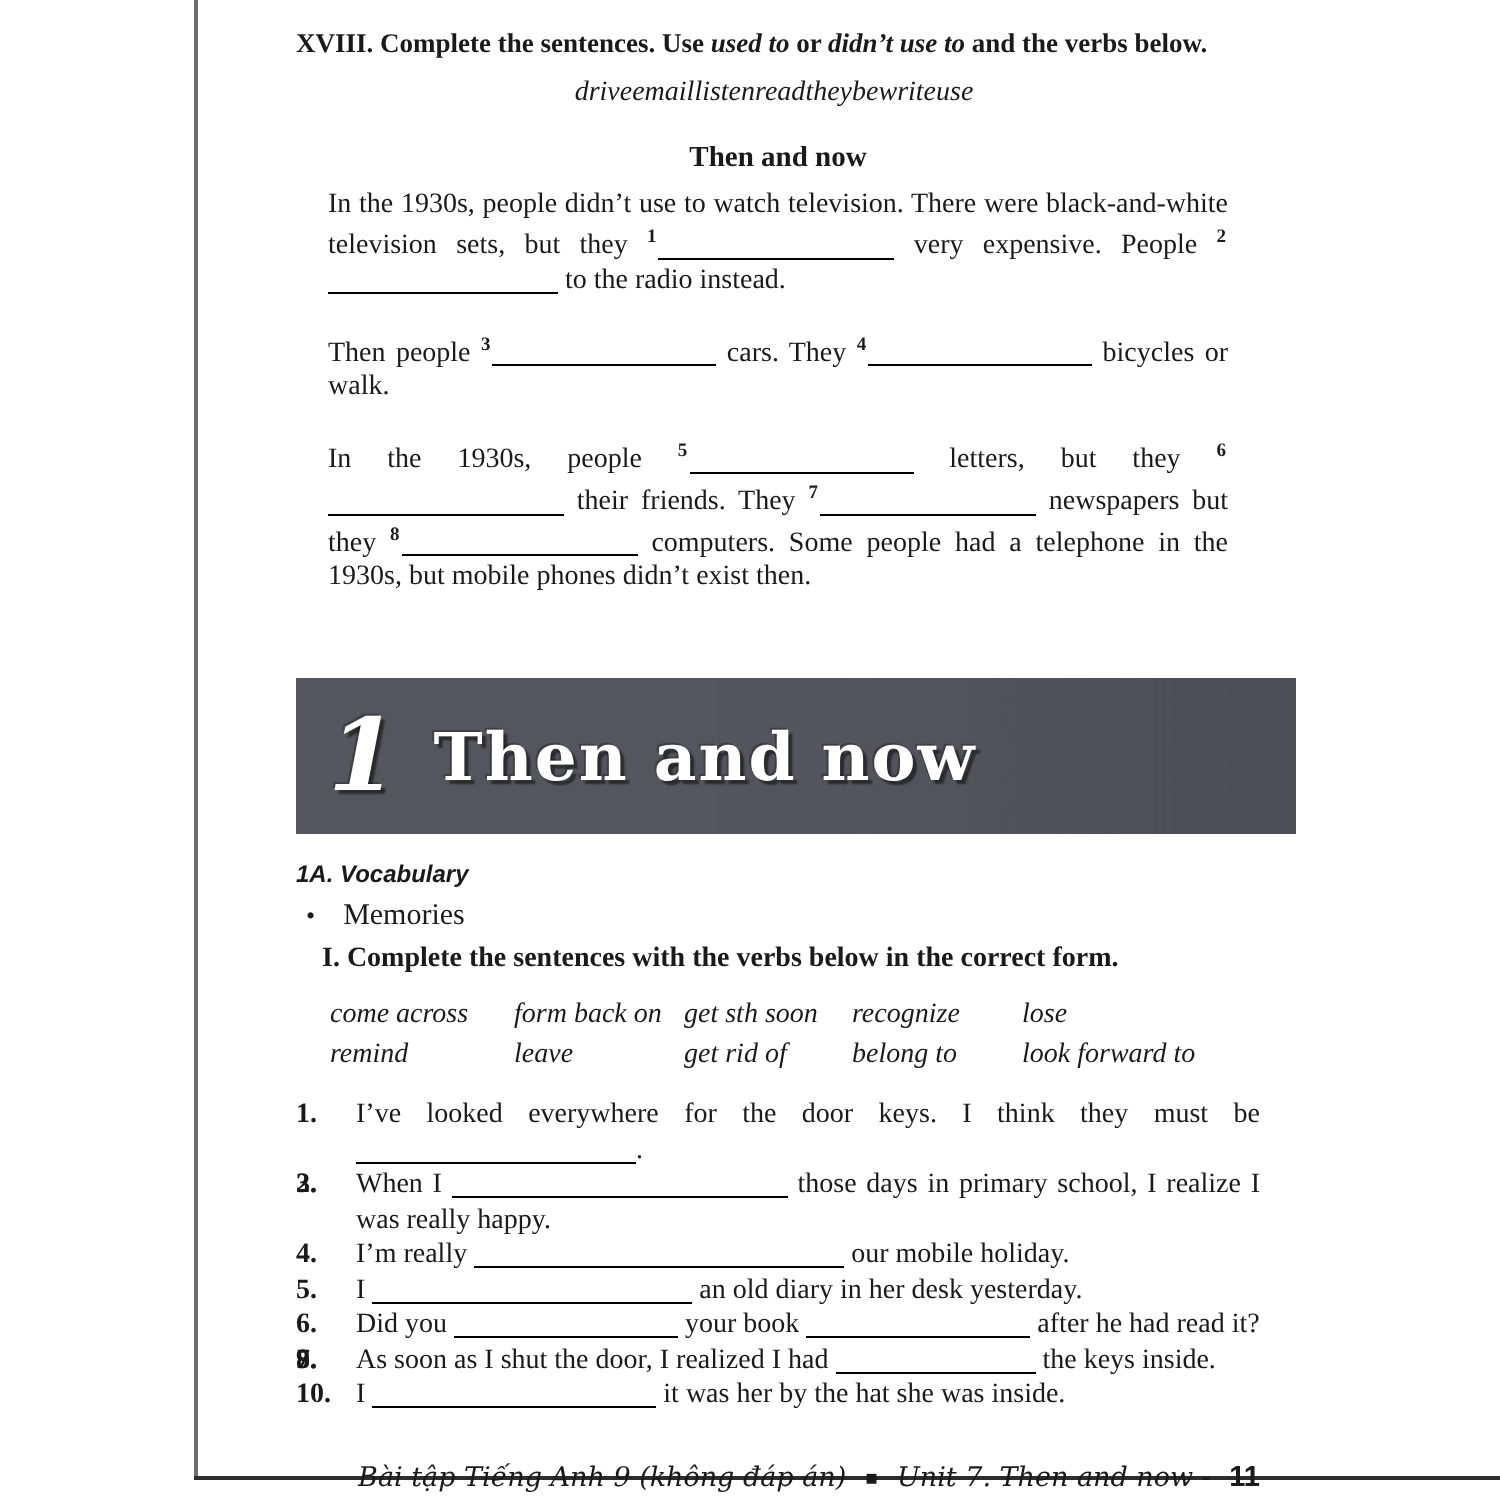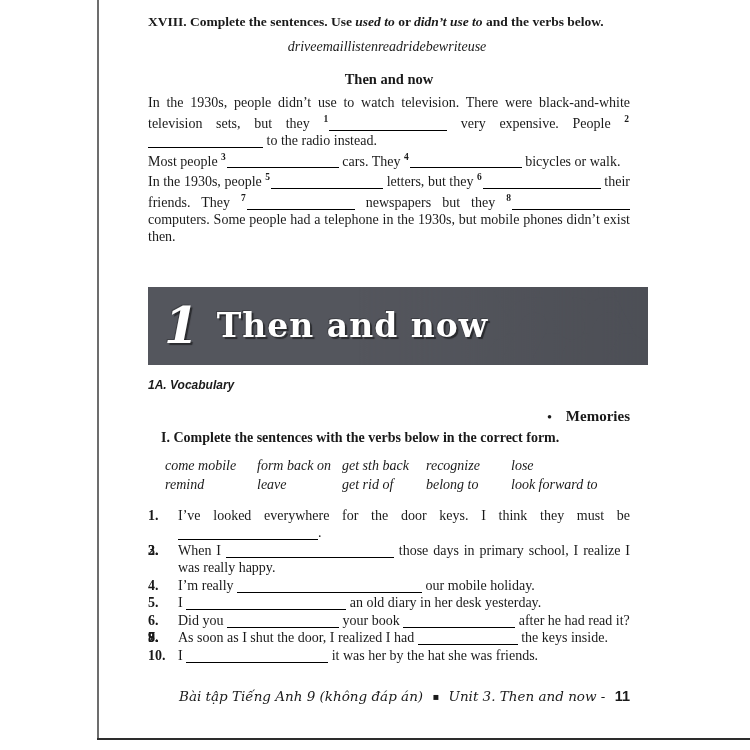--- a/index.html
+++ b/index.html
@@ -11,39 +11,39 @@
   
   .edge-v{position:absolute;left:97px;top:0;width:2px;height:740px;background:#6d6d6d;}
   .edge-h{position:absolute;left:97px;top:738px;width:653px;height:2px;background:#2d2d2d;}
 
   .content{position:absolute;left:148px;top:14px;width:482px;}
 
   .ex-heading{font-weight:bold;font-size:13.5px;white-space:nowrap;}
   .verbs-row{display:flex;justify-content:center;font-style:italic;font-size:14px;
              margin:9px 22px 16px 18px;}
   .subtitle{text-align:center;font-weight:bold;font-size:14.5px;margin-top:8px;}
-  .para{margin:0;text-align:justify;font-size:14px;line-height:17px;}
+  .para{margin:16px;text-align:justify;font-size:14px;line-height:17px;}
   .para.first{margin-top:6px;}
 
   .blank{display:inline-block;border-bottom:1.6px solid #000;height:12px;vertical-align:-3px;}
   sup.supnum{font-weight:bold;font-size:9.5px;margin-right:1px;}
 
   .banner{position:relative;margin-top:42px;width:500px;height:78px;
           background:var(--banner_bg,#54565d);overflow:hidden;}
   .banner svg{position:absolute;right:0;top:0;height:78px;width:290px;display:block;}
   .banner-text{position:absolute;left:16px;top:0;height:78px;display:flex;align-items:center;
                color:#fff;font-family:"DejaVu Serif", serif;font-weight:bold;z-index:2;}
   .banner-num{font-size:50px;font-style:italic;line-height:1;
               text-shadow:2px 2px 1px rgba(0,0,0,.5), -1px -1px 0 rgba(0,0,0,.25);}
   .banner-title{font-size:33px;margin-left:18px;letter-spacing:1px;line-height:1;
               text-shadow:2px 2px 1px rgba(0,0,0,.5), -1px -1px 0 rgba(0,0,0,.25);}
 
   .section-heading{font-family:"Liberation Sans", sans-serif;font-weight:bold;font-style:italic;
                    font-size:12px;margin-top:13px;}
-  .bullet-line{margin-top:16px;font-weight:bold;font-size:15px;text-align:right;}
+  .bullet-line{margin-top:6px;font-weight:normal;font-size:15px;}
   .bullet-line .dot{display:inline-block;margin:0 14px 0 5px;font-size:13px;}
   .task-heading{font-weight:bold;font-size:14px;margin-top:5px;margin-left:13px;}
 
   .verb-box{margin-top:10px;font-style:italic;font-size:14px;line-height:19.5px;
             display:grid;grid-template-columns:92px 85px 84px 85px auto;padding-left:17px;}
 
   .list{margin-top:12px;font-size:14px;line-height:17.5px;}
   .li{position:relative;padding-left:30px;text-align:justify;}
   .li .num{position:absolute;left:0;top:0;font-weight:bold;}
 
@@ -60,30 +60,30 @@
 
 <div class="content">
 
   <div class="ex-heading"><span>XVIII. Complete the sentences. Use </span><span class="it">used to</span><span> or </span><span class="it">didn’t use to</span><span> and the verbs below.</span></div>
 
   <div class="verbs-row">
     <span>drive</span>
     <span>email</span>
     <span>listen</span>
     <span>read</span>
-    <span>ride</span>
+    <span>they</span>
     <span>be</span>
     <span>write</span>
     <span>use</span>
   </div>
 
   <div class="subtitle">Then and now</div>
 
   <p class="para first"><span>In the 1930s, people didn’t use to watch television. There were black-and-white television sets, but they </span><sup class="supnum">1</sup><span class="blank" style="width: 118px;"></span><span> very expensive. People </span><sup class="supnum">2</sup><span class="blank" style="width: 115px;"></span><span> to the radio instead.</span></p>
-  <p class="para"><span>Most people </span><sup class="supnum">3</sup><span class="blank" style="width: 112px;"></span><span> cars. They </span><sup class="supnum">4</sup><span class="blank" style="width: 112px;"></span><span> bicycles or walk.</span></p>
+  <p class="para"><span>Then people </span><sup class="supnum">3</sup><span class="blank" style="width: 112px;"></span><span> cars. They </span><sup class="supnum">4</sup><span class="blank" style="width: 112px;"></span><span> bicycles or walk.</span></p>
   <p class="para"><span>In the 1930s, people </span><sup class="supnum">5</sup><span class="blank" style="width: 112px;"></span><span> letters, but they </span><sup class="supnum">6</sup><span class="blank" style="width: 118px;"></span><span> their friends. They </span><sup class="supnum">7</sup><span class="blank" style="width: 108px;"></span><span> newspapers but they </span><sup class="supnum">8</sup><span class="blank" style="width: 118px;"></span><span> computers. Some people had a telephone in the 1930s, but mobile phones didn’t exist then.</span></p>
 
   <div class="banner">
     <svg viewBox="0 0 280 78" preserveAspectRatio="xMaxYMid slice">
       <defs>
         <linearGradient id="fade" x1="0" y1="0" x2="1" y2="0">
           <stop offset="0" stop-color="#000000"></stop>
           <stop offset="0.35" stop-color="#3a3a3a"></stop>
           <stop offset="0.7" stop-color="#bbbbbb"></stop>
           <stop offset="1" stop-color="#ffffff"></stop>
@@ -142,23 +142,23 @@
 
   <div class="section-heading">1A. Vocabulary</div>
 
   <div class="bullet-line">
     <span class="dot">•</span><span>Memories</span>
   </div>
 
   <div class="task-heading">I. Complete the sentences with the verbs below in the correct form.</div>
 
   <div class="verb-box">
-    <span>come mobile</span>
+    <span>come across</span>
     <span>form back on</span>
-    <span>get sth back</span>
+    <span>get sth soon</span>
     <span>recognize</span>
     <span>lose</span>
     <span>remind</span>
     <span>leave</span>
     <span>get rid of</span>
     <span>belong to</span>
     <span>look forward to</span>
   </div>
 
   <div class="list">
@@ -190,24 +190,24 @@
     </div>
     <div class="li">
       <span class="num">8.</span>
     </div>
     <div class="li">
       <span class="num">9.</span>
       <span><span>As soon as I shut the door, I realized I had </span><span class="blank" style="width: 100px;"></span><span> the keys inside.</span></span>
     </div>
     <div class="li">
       <span class="num">10.</span>
-      <span><span>I </span><span class="blank" style="width: 142px;"></span><span> it was her by the hat she was friends.</span></span>
+      <span><span>I </span><span class="blank" style="width: 142px;"></span><span> it was her by the hat she was inside.</span></span>
     </div>
   </div>
 
   <div class="footer">
     <span class="it">Bài tập Tiếng Anh 9 (không đáp án)</span>
     <span class="sep">▪</span>
-    <span class="it">Unit 3. Then and now -</span>
+    <span class="it">Unit 7. Then and now -</span>
     <span class="pg">11</span>
   </div>
 
 </div>
 
 </body></html>

